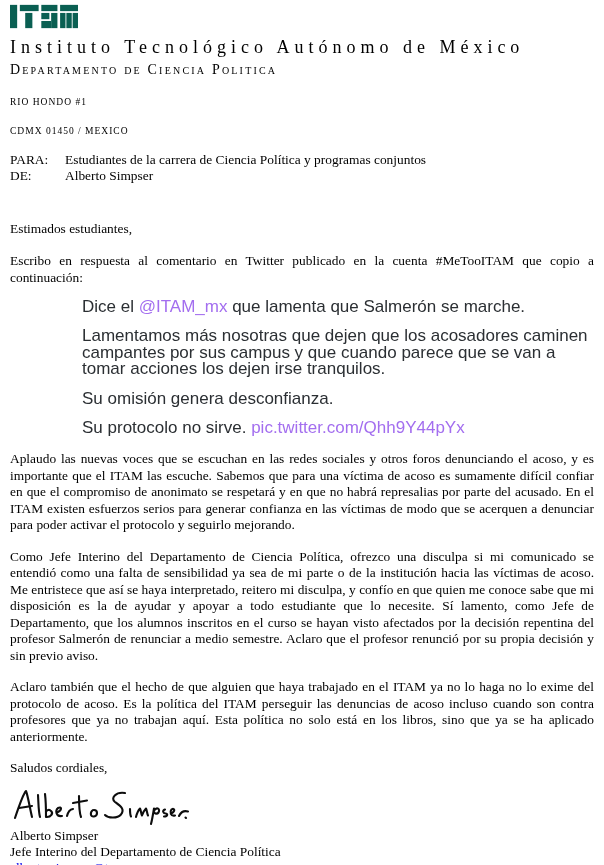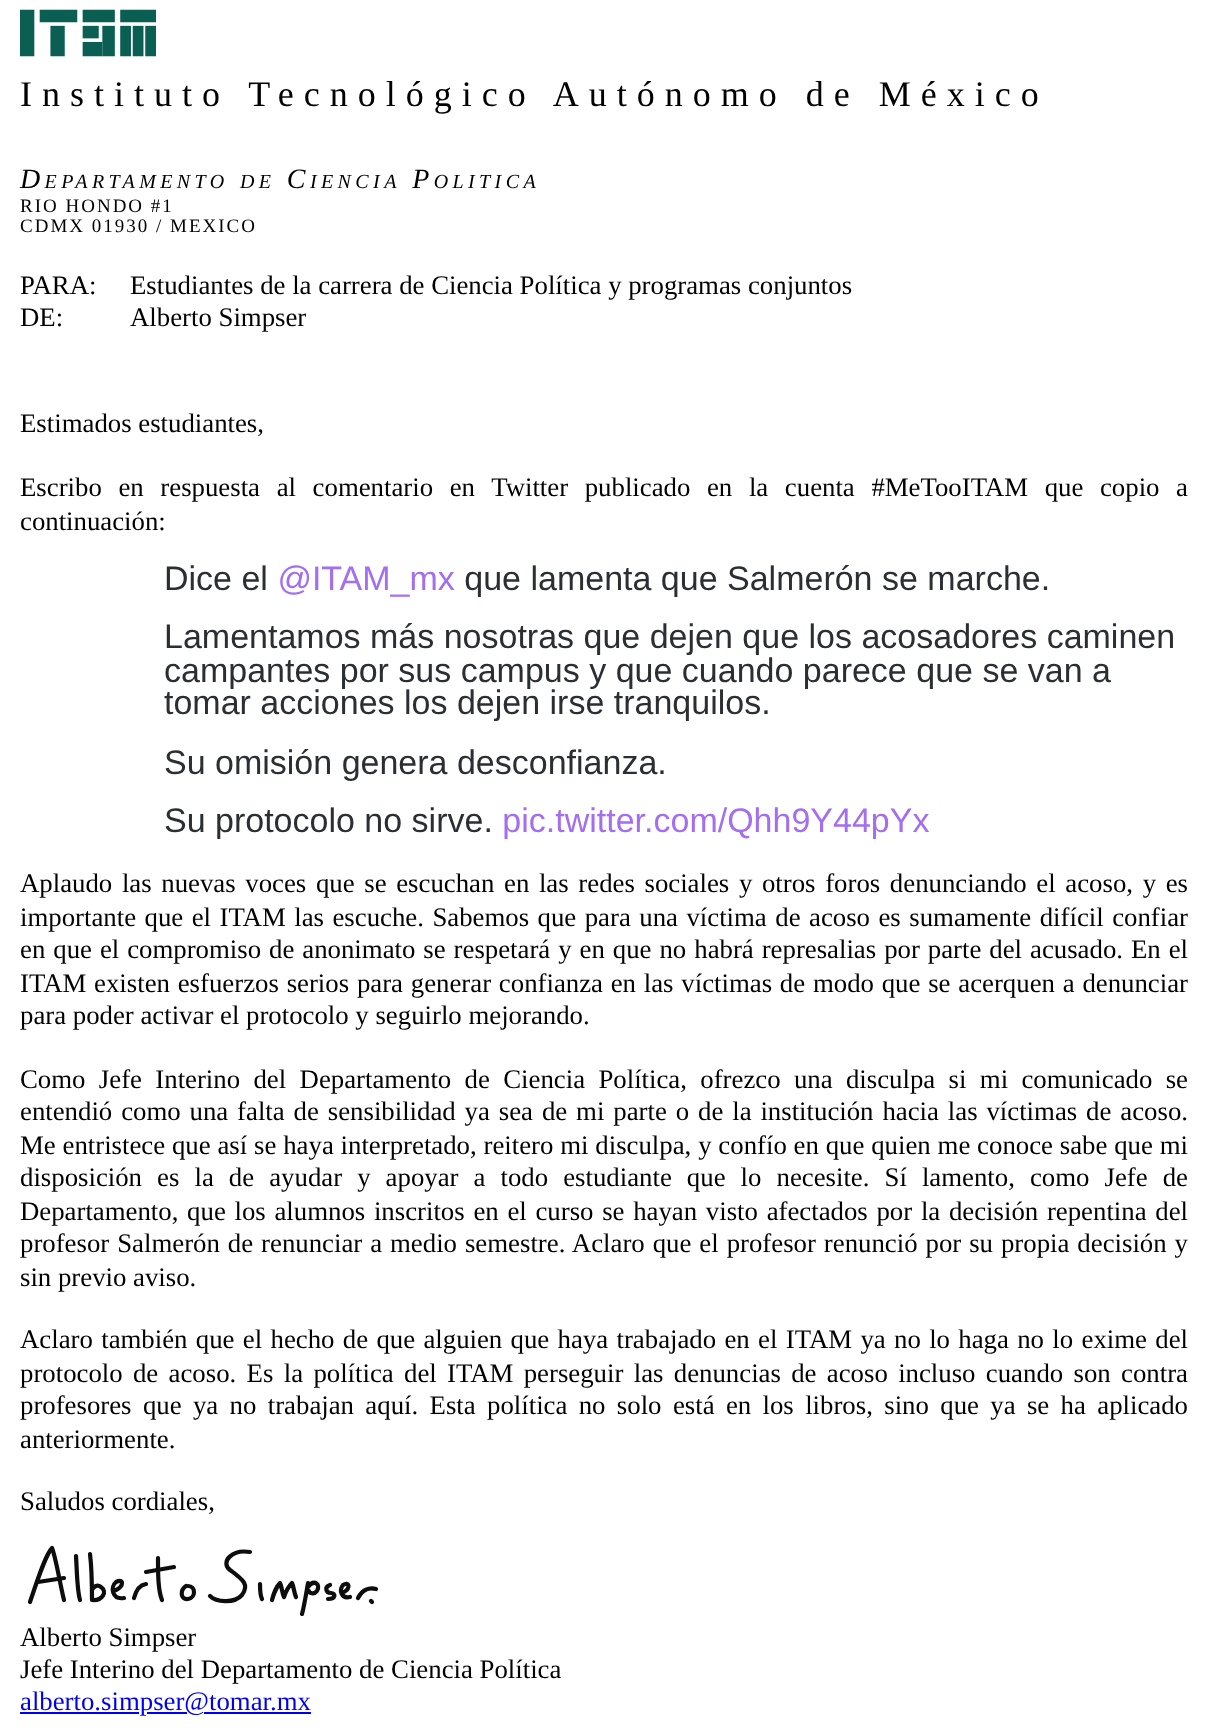--- a/index.html
+++ b/index.html
@@ -14,24 +14,24 @@
 
   
   .letterhead { }
   .logo-wrap { line-height: 0; }
   .institution {
     font-size: 18px; letter-spacing: 5px; margin-top: 7px;
     white-space: nowrap;
   }
   .department {
     font-variant: small-caps; font-size: 14px; letter-spacing: 2.2px;
-    margin-top: 25px; white-space: nowrap; font-style: italic;
+    margin-top: 4px; white-space: nowrap;
   }
   .addr {
-    font-size: 9.5px; letter-spacing: 1px; margin-top: 0; white-space: nowrap;
+    font-size: 9.5px; letter-spacing: 1px; margin-top: 19px; white-space: nowrap;
   }
 
   
   .memo { margin-top: 16px; font-size: 13.4px; line-height: 16.4px; }
   .memo-row { display: flex; }
   .memo-label { width: 55px; flex: 0 0 55px; }
 
   
   .salutation { margin-top: 36px; font-size: 13.4px; line-height: 16.4px; }
   .intro { margin-top: 16px; font-size: 13.4px; line-height: 16.4px; text-align: justify; }
@@ -79,21 +79,21 @@
           <rect x="56" y="0" width="20" height="7"></rect>
           <rect x="56" y="9" width="6" height="17"></rect>
           <rect x="63" y="9" width="6" height="17"></rect>
           <rect x="70" y="9" width="6" height="17"></rect>
         </g>
       </svg>
     </div>
     <div class="institution">Instituto Tecnológico Autónomo de México</div>
     <div class="department">Departamento de Ciencia Politica</div>
     <div class="addr">RIO HONDO #1</div>
-    <div class="addr">CDMX 01930 / MEXICO</div>
+    <div class="addr">CDMX 01450 / MEXICO</div>
   </div>
 
   <div class="memo">
     <div class="memo-row">
       <span class="memo-label">PARA:</span>
       <span>Estudiantes de la carrera de Ciencia Política y programas conjuntos</span>
     </div>
     <div class="memo-row">
       <span class="memo-label">DE:</span>
       <span>Alberto Simpser</span>

